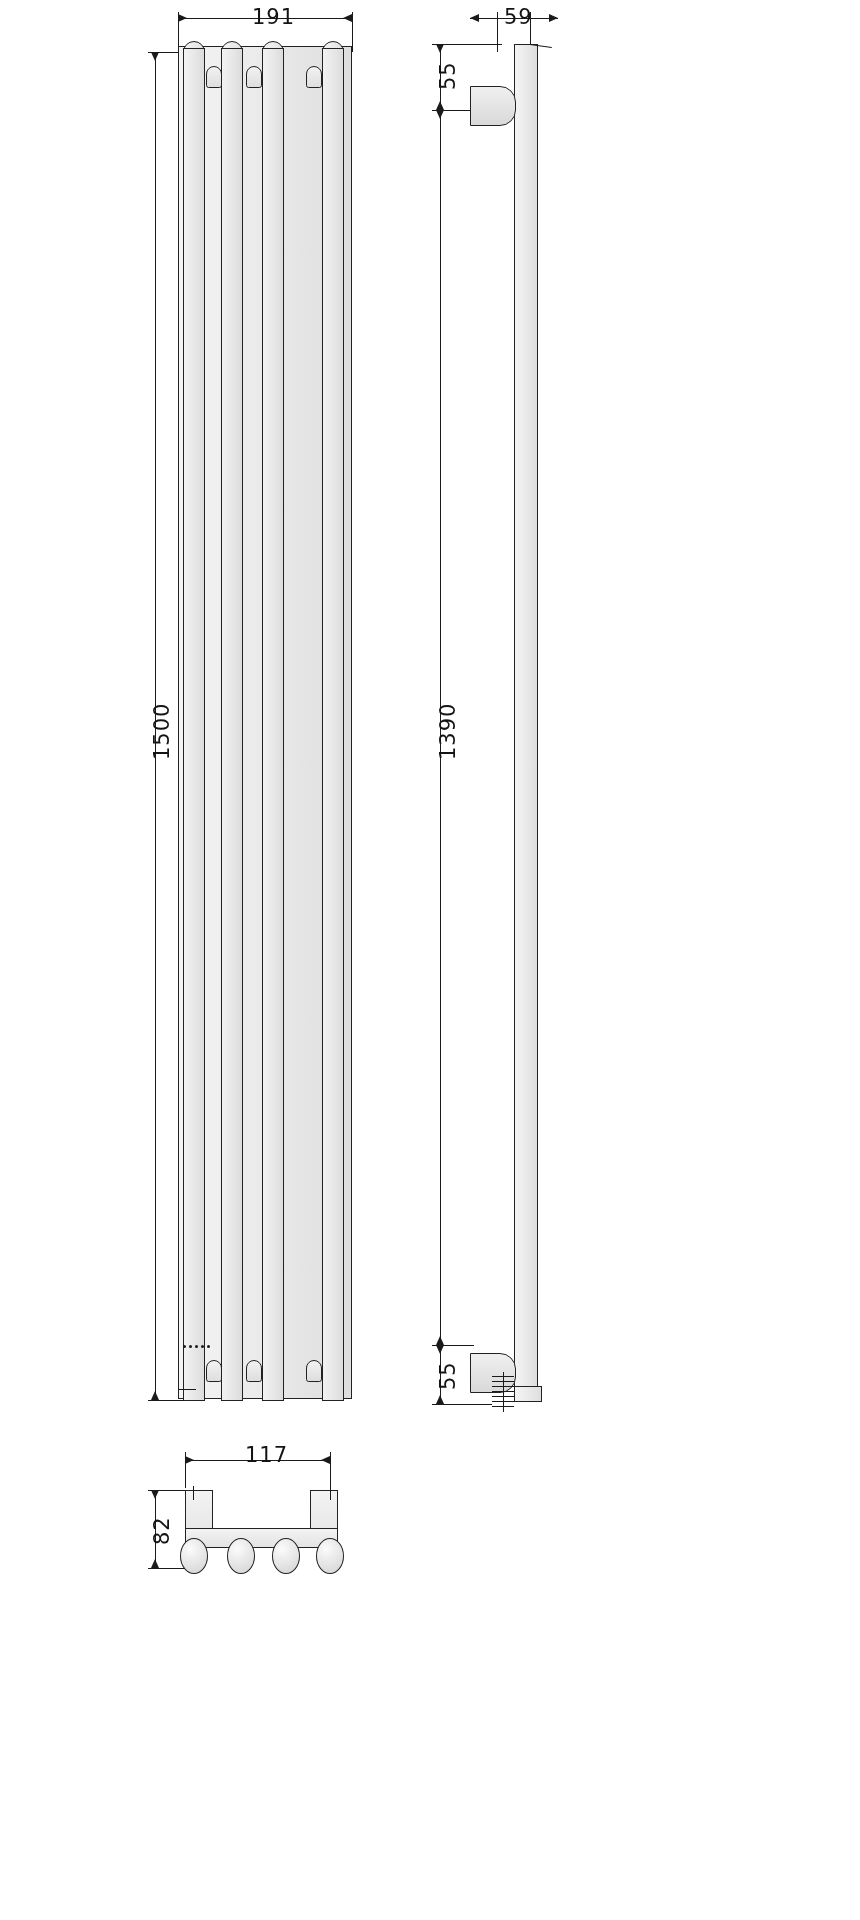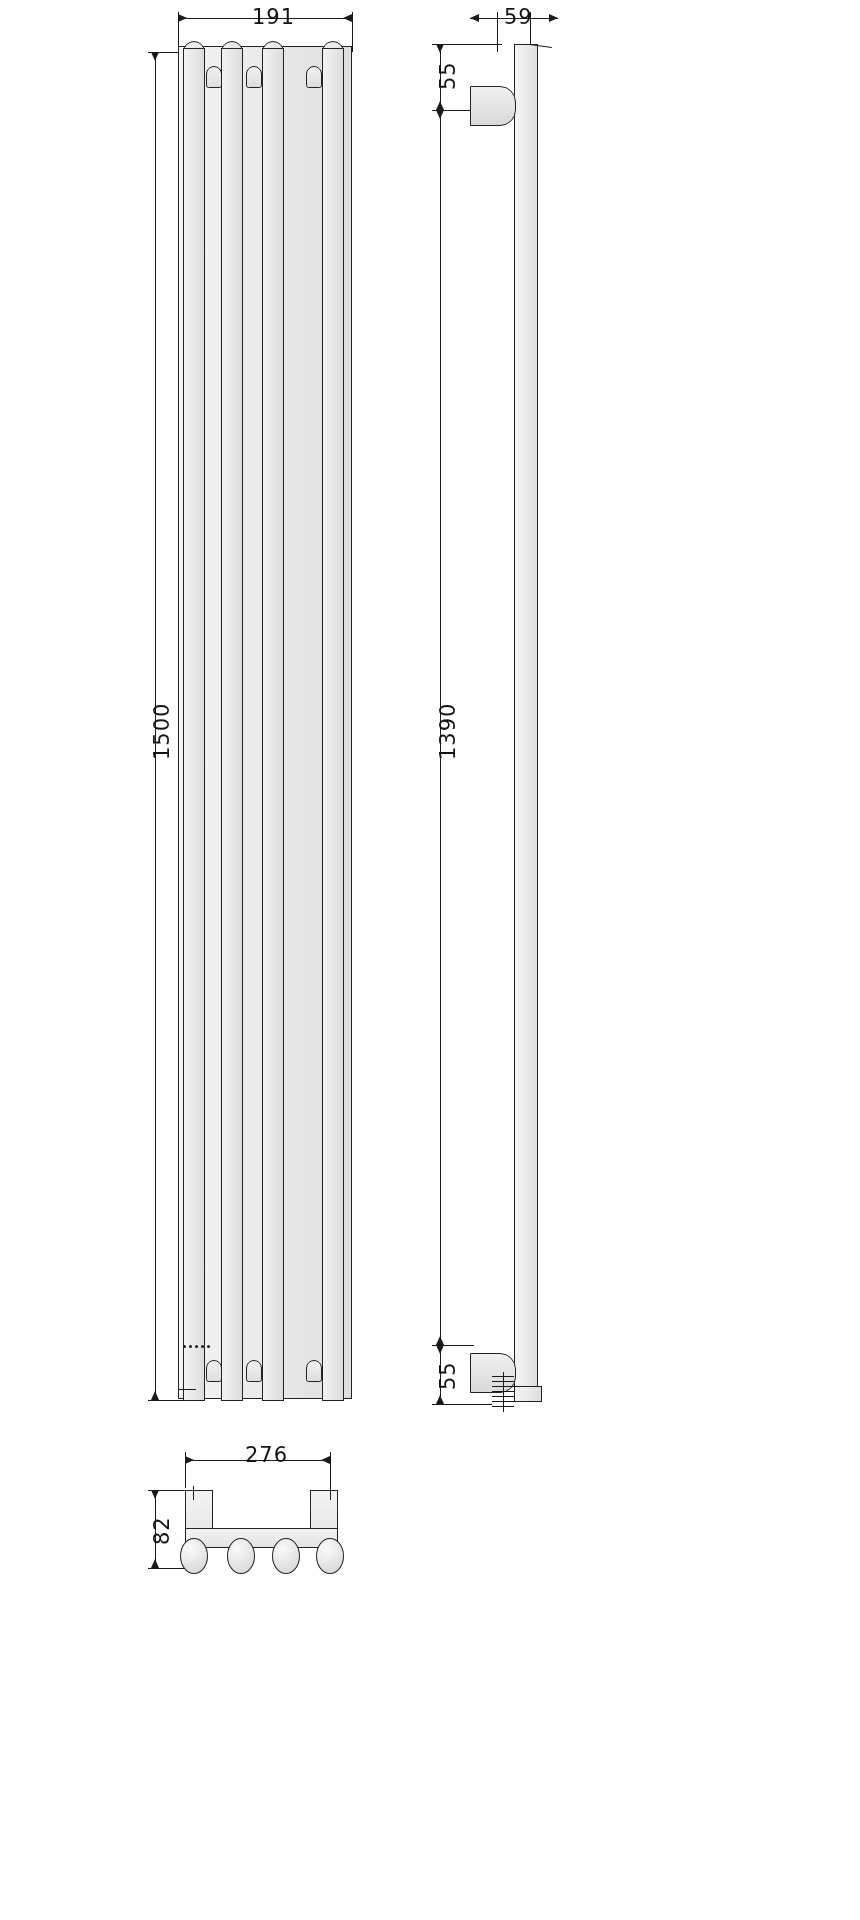--- a/index.html
+++ b/index.html
@@ -186,21 +186,21 @@
   </div>
   <div class="ln v" style="left:503px;top:1372px;height:40px;"></div>
 
   <div class="panel" style="left:514px;top:1386px;width:28px;height:16px;"></div>
 
   <div class="ext v" style="left:185px;top:1452px;height:36px;"></div>
   <div class="ext v" style="left:330px;top:1452px;height:36px;"></div>
   <div class="dim-line" style="left:185px;top:1460px;width:145px;"></div>
   <div class="arr right" style="left:185px;top:1456px;"></div>
   <div class="arr left" style="left:321px;top:1456px;"></div>
-  <div class="dimtxt" style="left:245px;top:1443px;">276</div>
+  <div class="dimtxt" style="left:245px;top:1443px;">117</div>
 
   <div class="ext h" style="left:148px;top:1490px;width:40px;"></div>
   <div class="ext h" style="left:148px;top:1568px;width:40px;"></div>
   <div class="dim-line-v" style="left:155px;top:1490px;height:78px;"></div>
   <div class="arr down" style="left:151px;top:1490px;"></div>
   <div class="arr up" style="left:151px;top:1559px;"></div>
   <div class="dimtxt vert" style="left:150px;top:1545px;">82</div>
 
   <div class="bv-body" style="left:185px;top:1490px;width:145px;height:78px;background:none;border:none;"></div>
 

